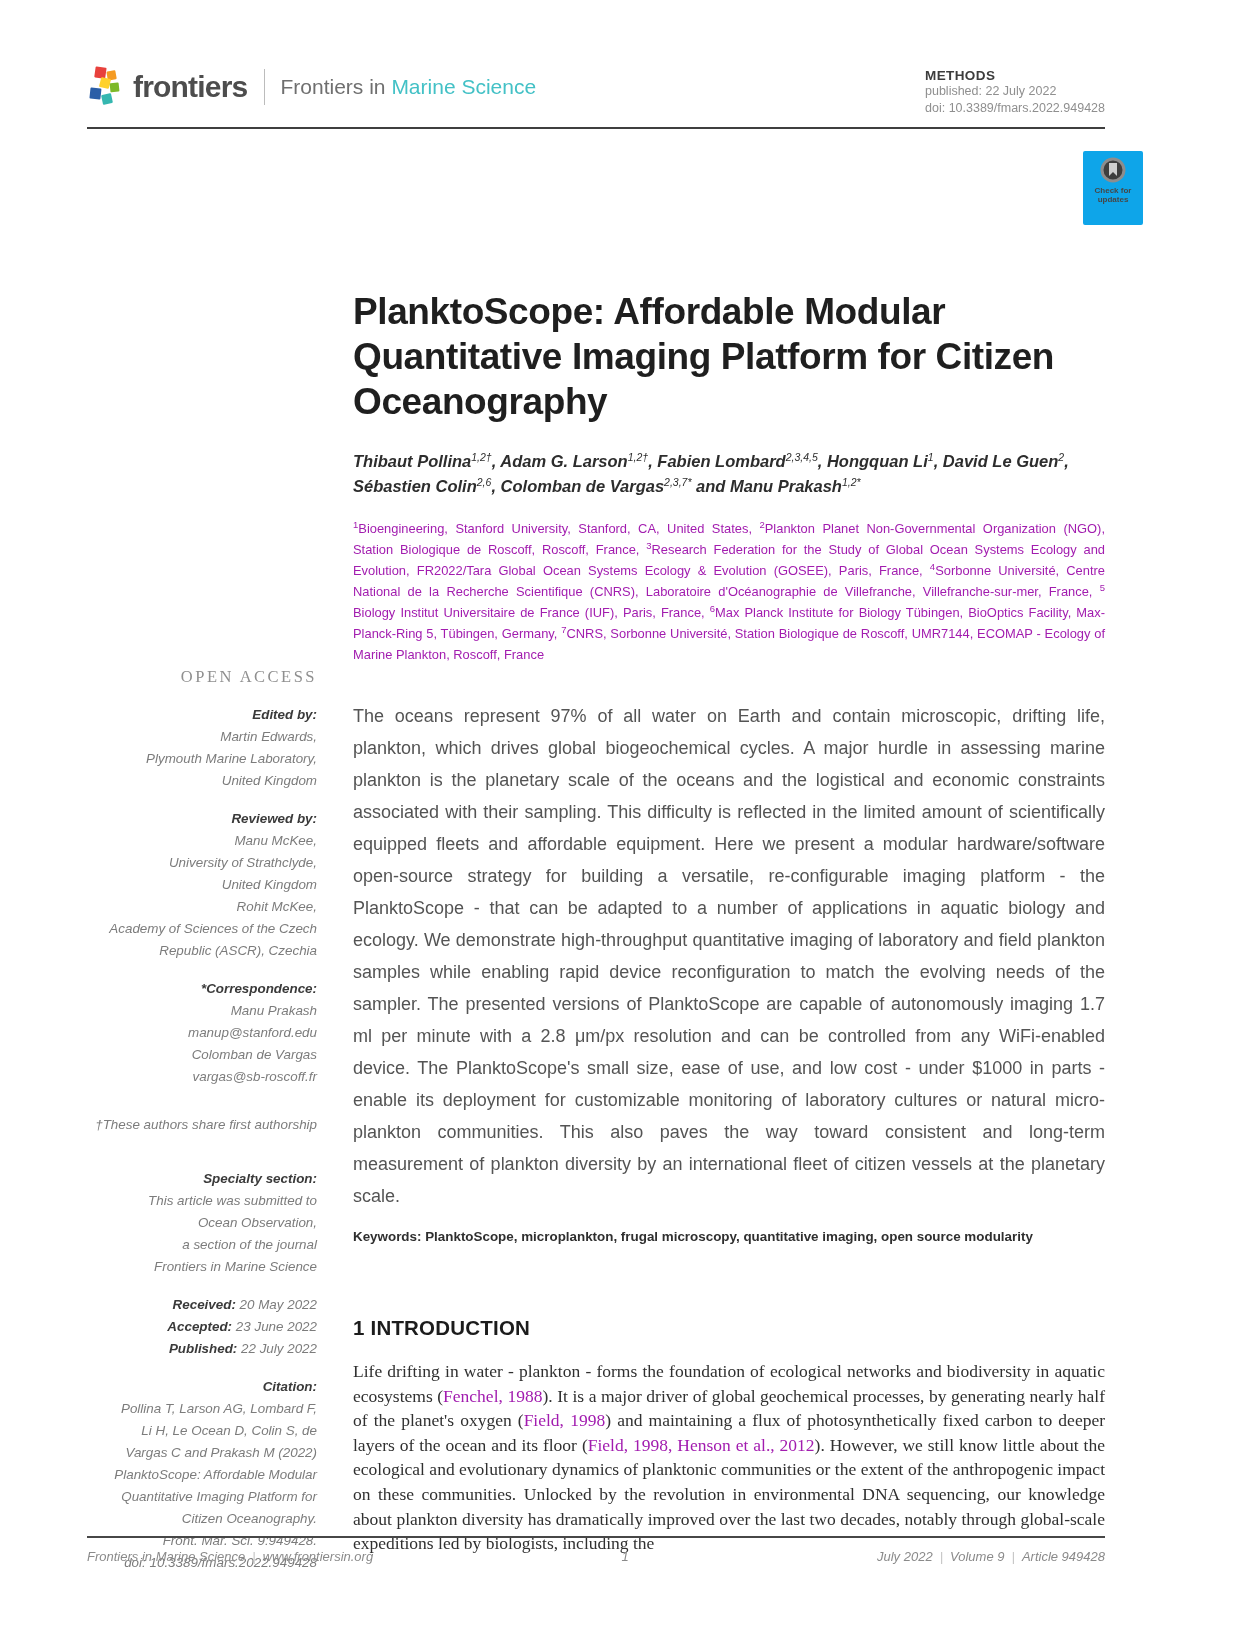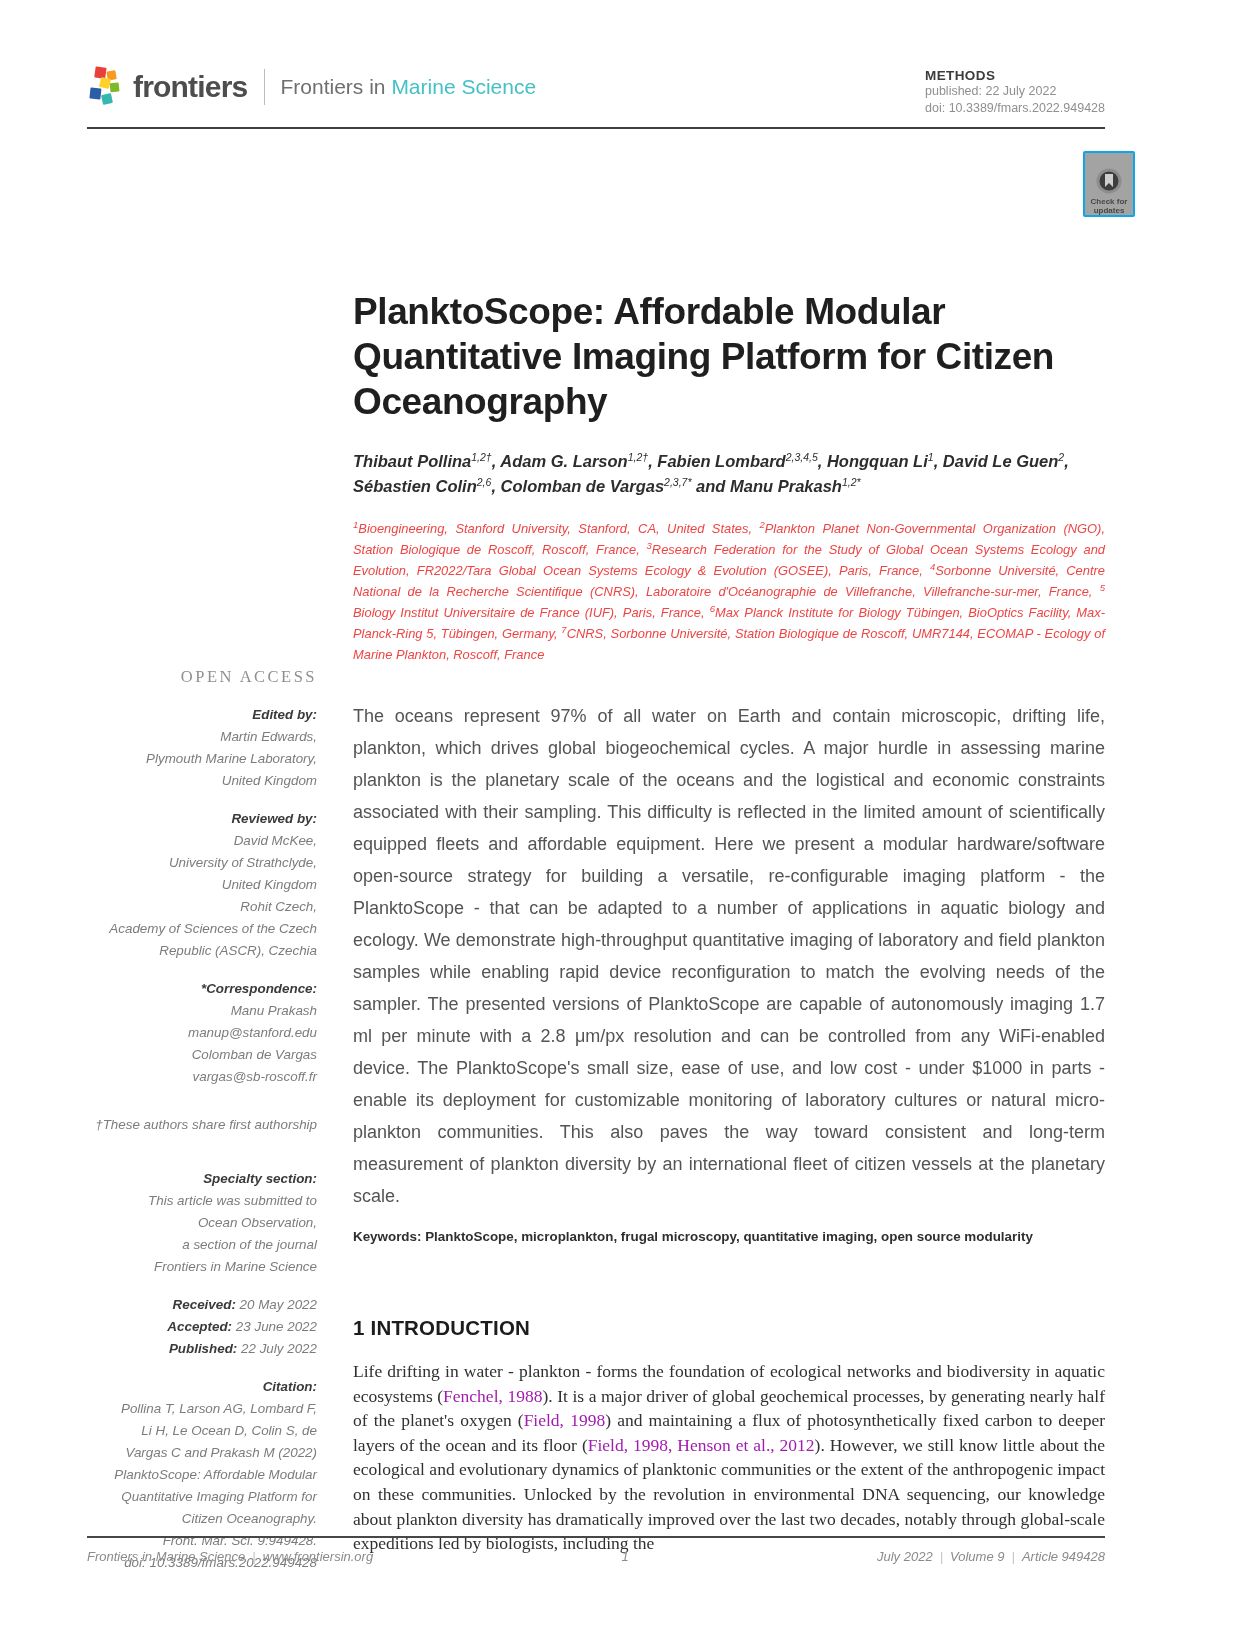--- a/index.html
+++ b/index.html
@@ -28,24 +28,24 @@
   .journal-line .teal { }
   .header-right { padding-top: 2px; }
   .article-type { font-weight: bold; font-size: 13.5px; color: #3c3c3c; letter-spacing: 0.4px; }
   .header-right .meta-line { color: #8f8f8f; font-size: 12.5px; line-height: 17px; }
   .header-rule { position: absolute; left: 87px; right: 136px; top: 127px; height: 2px; background: #3f3f3f; }
 
   
   .update-badge {
     position: absolute; left: 1083px; top: 151px;
     width: 48px; height: 62px;
-    background: #a3a3a3;
-    border: 2px solid #0ea5e9;
+    background: #0ea5e9;
+    border: 6px solid #0ea5e9;
     border-radius: 2px;
-    display: flex; flex-direction: column; align-items: center; justify-content: flex-end;
+    display: flex; flex-direction: column; align-items: center; justify-content: flex-start;
     gap: 3px;
     cursor: pointer;
   }
   .badge-text { font-size: 8px; line-height: 9px; color: #474747; text-align: center; font-weight: bold; }
 
   
   .sidebar {
     position: absolute;
     left: 87px; top: 666px; width: 230px;
     text-align: right;
@@ -83,24 +83,23 @@
     margin: 25px 0 0;
     font-style: italic;
     font-weight: bold;
     font-size: 16.5px;
     line-height: 25px;
     color: #2d2d2d;
   }
   .authors sup { font-weight: 400; font-size: 10.5px; line-height: 0; }
   .affiliations {
     margin: 19px 0 0;
-    font-style: italic;
     font-size: 12.9px;
     line-height: 21px;
-    color: #ef4444;
+    color: #a21caf;
     text-align: justify;
   }
   .affiliations sup { font-size: 9.5px; line-height: 0; }
   .abstract {
     margin: 35px 0 0;
     font-size: 18px;
     line-height: 32px;
     color: #545454;
     text-align: justify;
   }
@@ -185,24 +184,24 @@
       <div>
           <div class="side-line">Martin Edwards,</div>
           <div class="side-line">Plymouth Marine Laboratory,</div>
           <div class="side-line">United Kingdom</div>
         </div>
     </section>
 
     <section class="s-block">
       <div class="s-label">Reviewed by:</div>
       <div>
-          <div class="side-line">David McKee,</div>
+          <div class="side-line">Manu McKee,</div>
           <div class="side-line">University of Strathclyde,</div>
           <div class="side-line">United Kingdom</div>
-          <div class="side-line">Rohit Czech,</div>
+          <div class="side-line">Rohit McKee,</div>
           <div class="side-line">Academy of Sciences of the Czech</div>
           <div class="side-line">Republic (ASCR), Czechia</div>
         </div>
     </section>
 
     <section class="s-block">
       <div class="s-label">*Correspondence:</div>
       <div class="side-line">Manu Prakash</div>
       <div class="side-line email">manup@stanford.edu</div>
       <div class="side-line">Colomban de Vargas</div>

